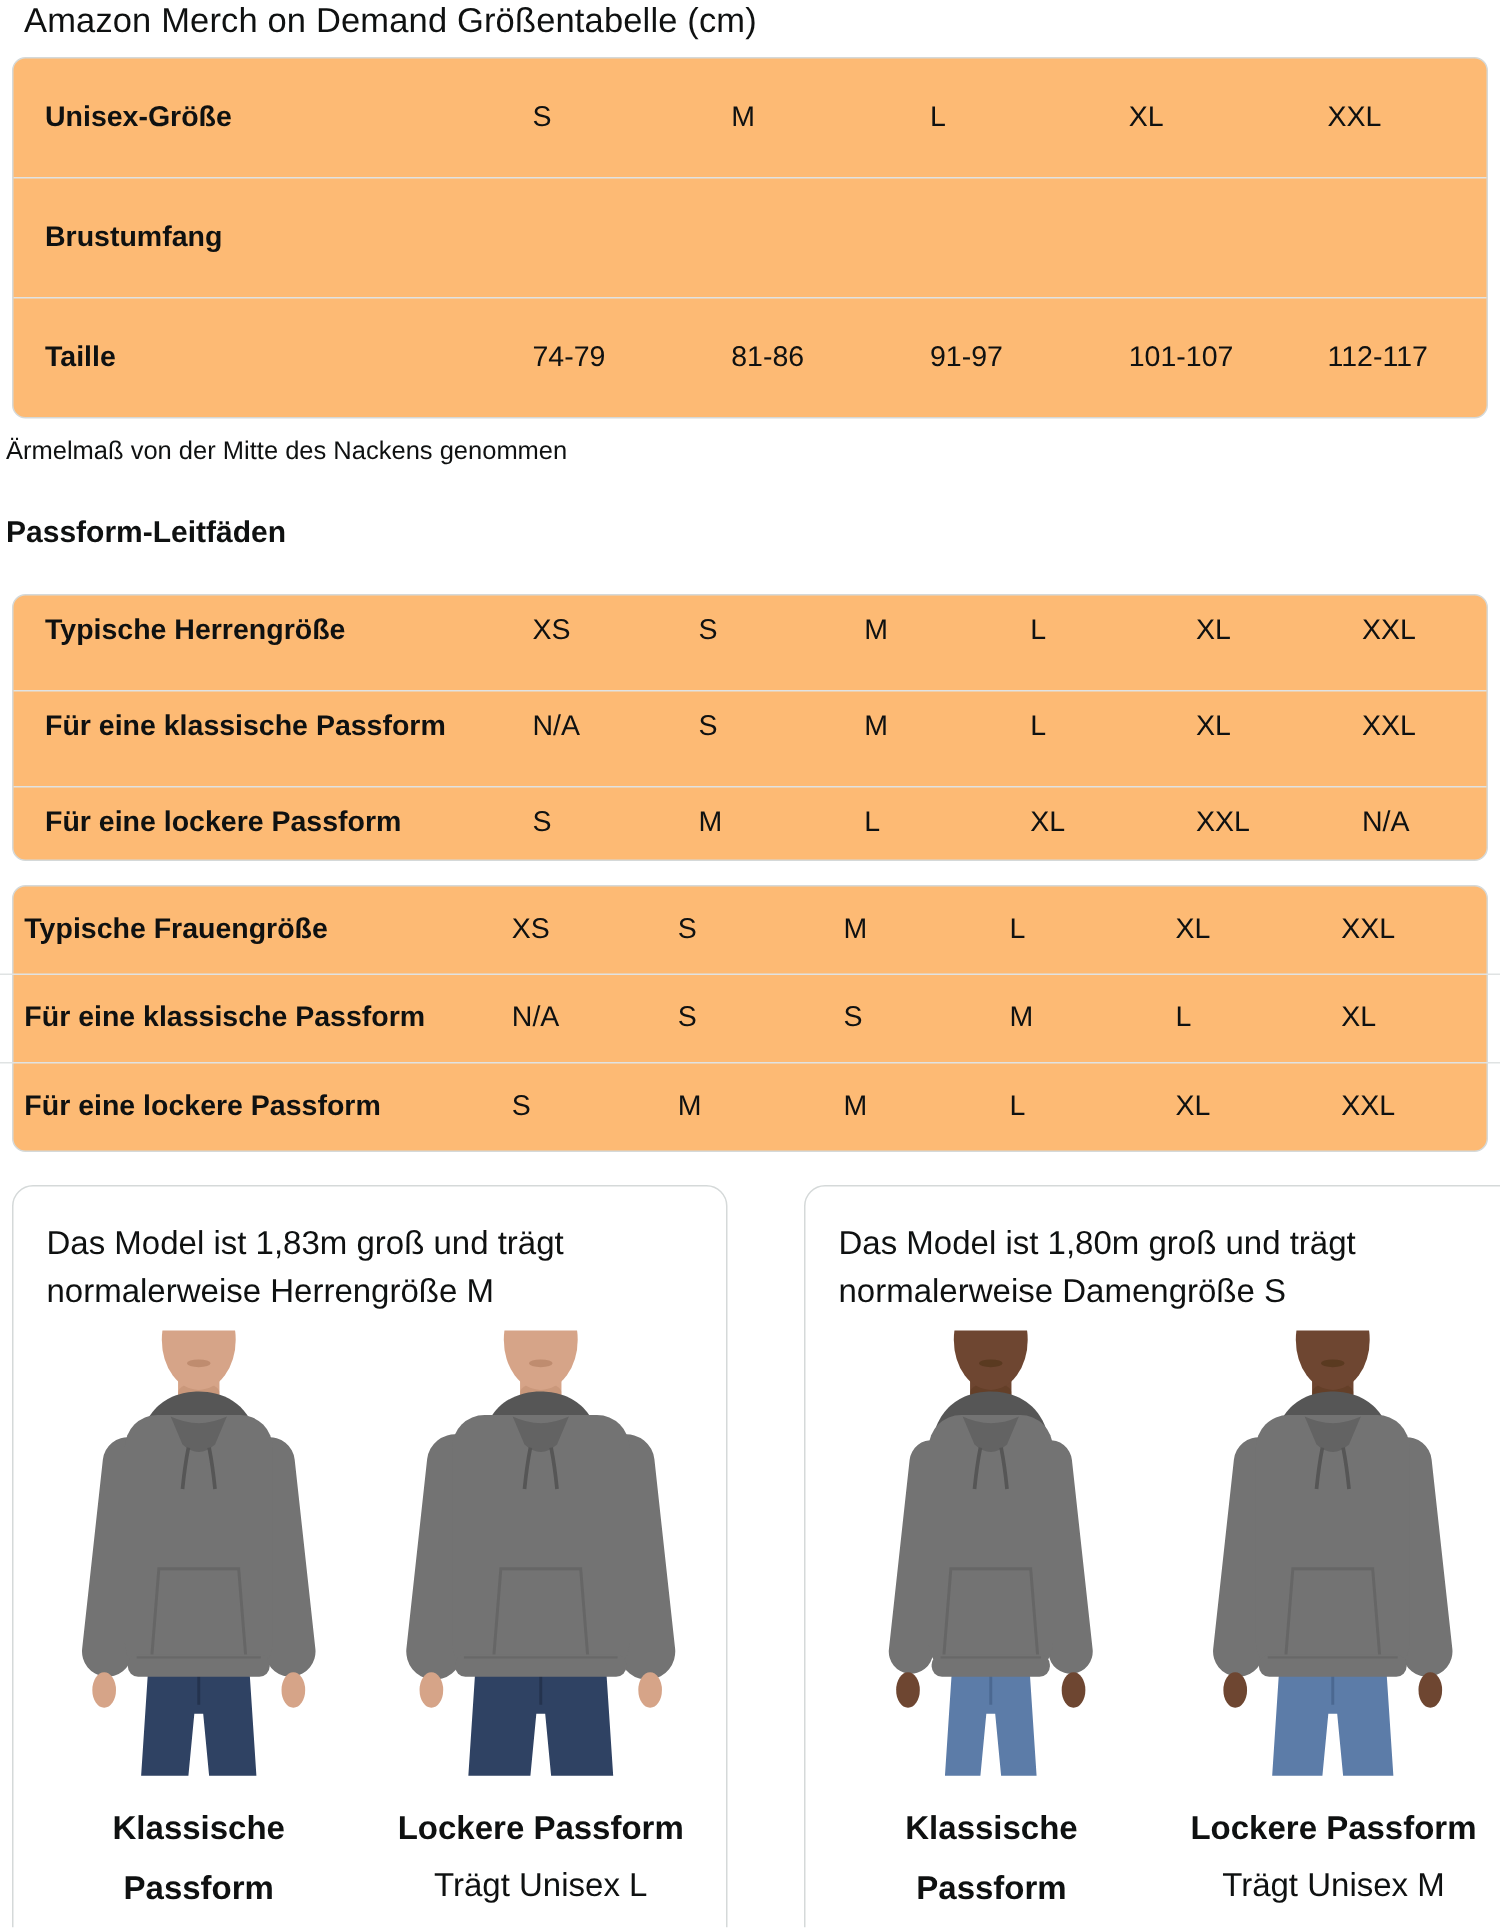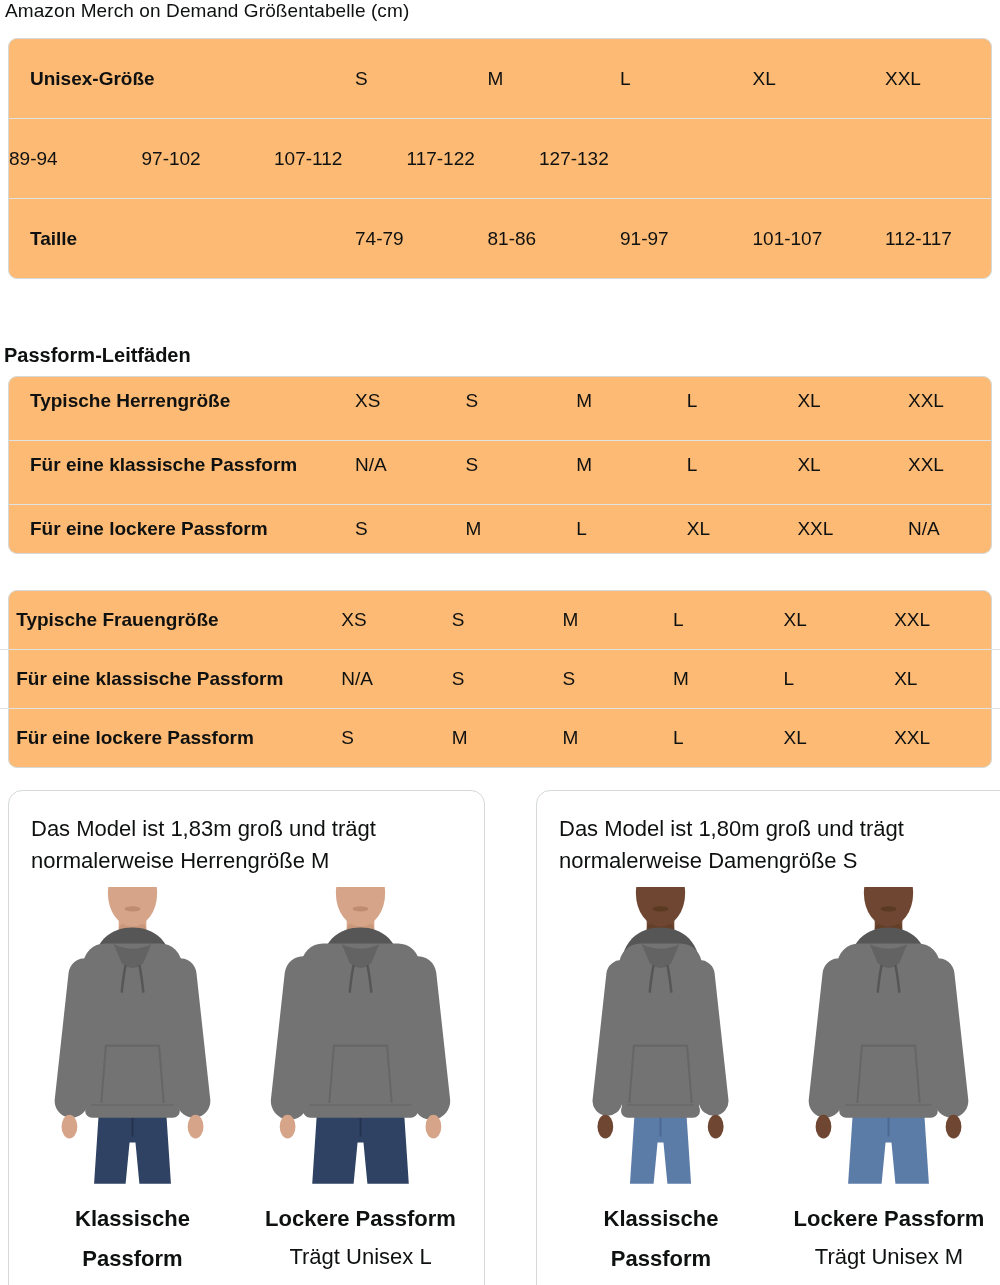--- a/index.html
+++ b/index.html
@@ -1,24 +1,24 @@
 <!DOCTYPE html>
 <html style="--text: #0f1111; --table-border: #d5d9d9; --row-divider: #e0e3e3; --hoodie-gray: #737373; --hoodie-gray-dark: #565656; --jeans-mens: #2f4263; --jeans-mens-dark: #22304a; --jeans-womens: #5c7ca8; --jeans-womens-dark: #47648c; --skin-light: #d6a488; --skin-light-shadow: #bd8a6d; --skin-dark: #6e4631; --skin-dark-shadow: #58381f;"><head>
 <meta charset="utf-8">
 <style>
   html,body{margin:0;padding:0;background:#fff;}
   body{font-family:"Liberation Sans","DejaVu Sans",sans-serif;color:var(--text,#0f1111);}
   .page{position:relative;width:1000px;height:1285px;background:#fff;overflow:hidden;}
 
-  .title{position:absolute;left:5px;top:0px;font-size:19px;font-weight:400;letter-spacing:.1px;}
+  .title{position:absolute;left:16px;top:0px;font-size:23px;font-weight:400;letter-spacing:.1px;}
 
   .tbl{position:absolute;left:8px;width:982px;border:1px solid var(--table-border,#d5d9d9);
        border-radius:9px;display:flex;flex-direction:column;background:#fdba74;box-sizing:content-box;}
   .tbl1{top:38px;height:239px;}
-  .tbl2{top:376px;height:176px;gap:15px;}
+  .tbl2{top:396px;height:176px;gap:15px;}
   .tbl3{top:590px;height:176px;align-items:center;}
   .row{flex:1;display:flex;align-items:center;min-height:0;}
   .row + .row{border-top:1px solid var(--row-divider,#e0e3e3);}
   .label{width:325px;padding-left:21px;flex:none;font-weight:700;font-size:19px;}
   .vals{display:flex;flex:1;min-width:0;}
   .cell{font-size:19px;flex:none;white-space:nowrap;}
   .c5 .cell{width:132.5px;}
   .c6 .cell{width:110.6px;}
 
   .note{position:absolute;left:4px;top:291px;font-size:17px;}
@@ -48,40 +48,35 @@
       <div class="label">Unisex-Größe</div>
       <div class="vals c5">
         <div class="cell">S</div>
         <div class="cell">M</div>
         <div class="cell">L</div>
         <div class="cell">XL</div>
         <div class="cell">XXL</div>
       </div>
     </div>
     <div class="row">
-      <div class="vals c5">
-        <div class="cell">89-94</div>
-        <div class="cell">97-102</div>
-        <div class="cell">107-112</div>
-        <div class="cell">117-122</div>
-        <div class="cell">127-132</div>
-      </div>
+      <div class="label">Brustumfang</div>
     </div>
     <div class="row">
       <div class="label">Taille</div>
       <div class="vals c5">
         <div class="cell">74-79</div>
         <div class="cell">81-86</div>
         <div class="cell">91-97</div>
         <div class="cell">101-107</div>
         <div class="cell">112-117</div>
       </div>
     </div>
   </section>
 
+  <div class="note">Ärmelmaß von der Mitte des Nackens genommen</div>
 
   <div class="subhead">Passform-Leitfäden</div>
 
   <section class="tbl tbl2">
     <div class="row">
       <div class="label">Typische Herrengröße</div>
       <div class="vals c6">
         <div class="cell">XS</div>
         <div class="cell">S</div>
         <div class="cell">M</div>

